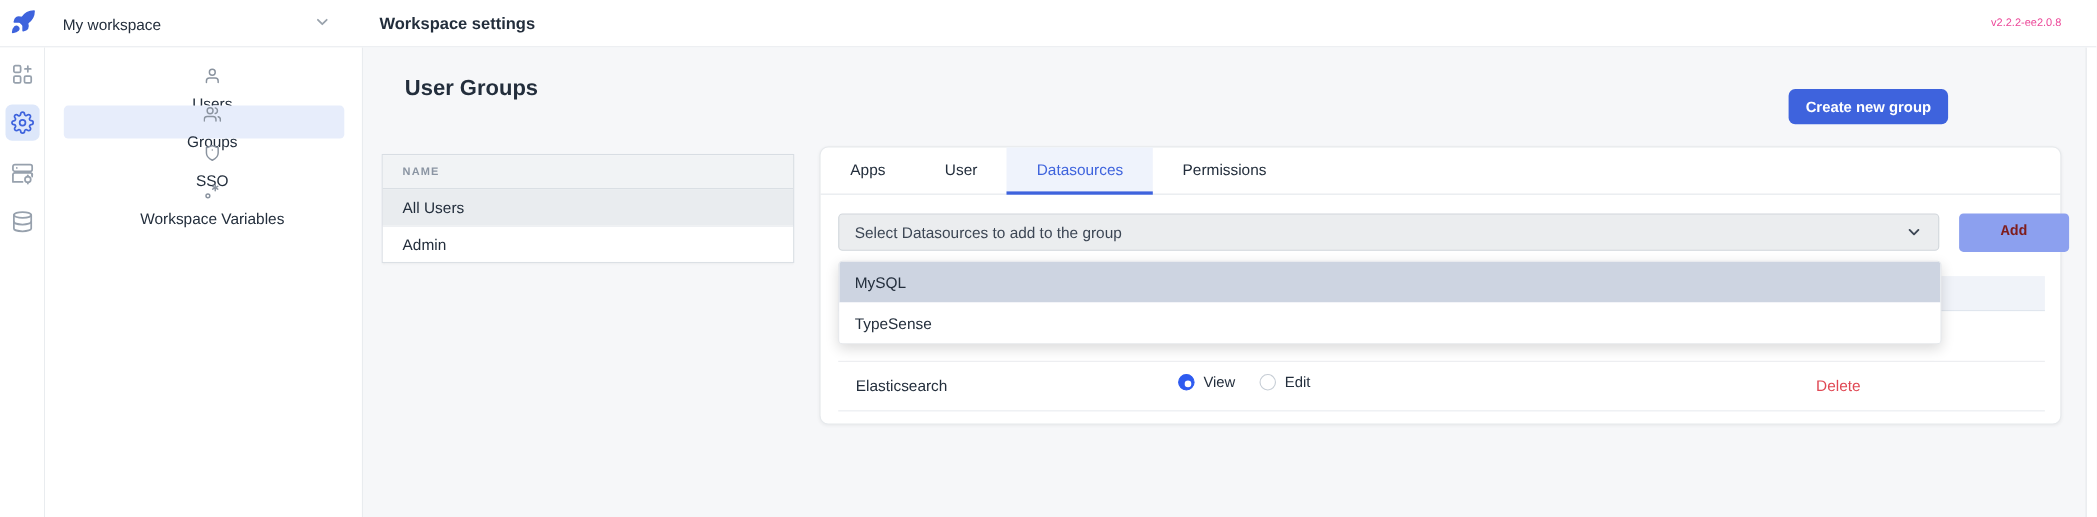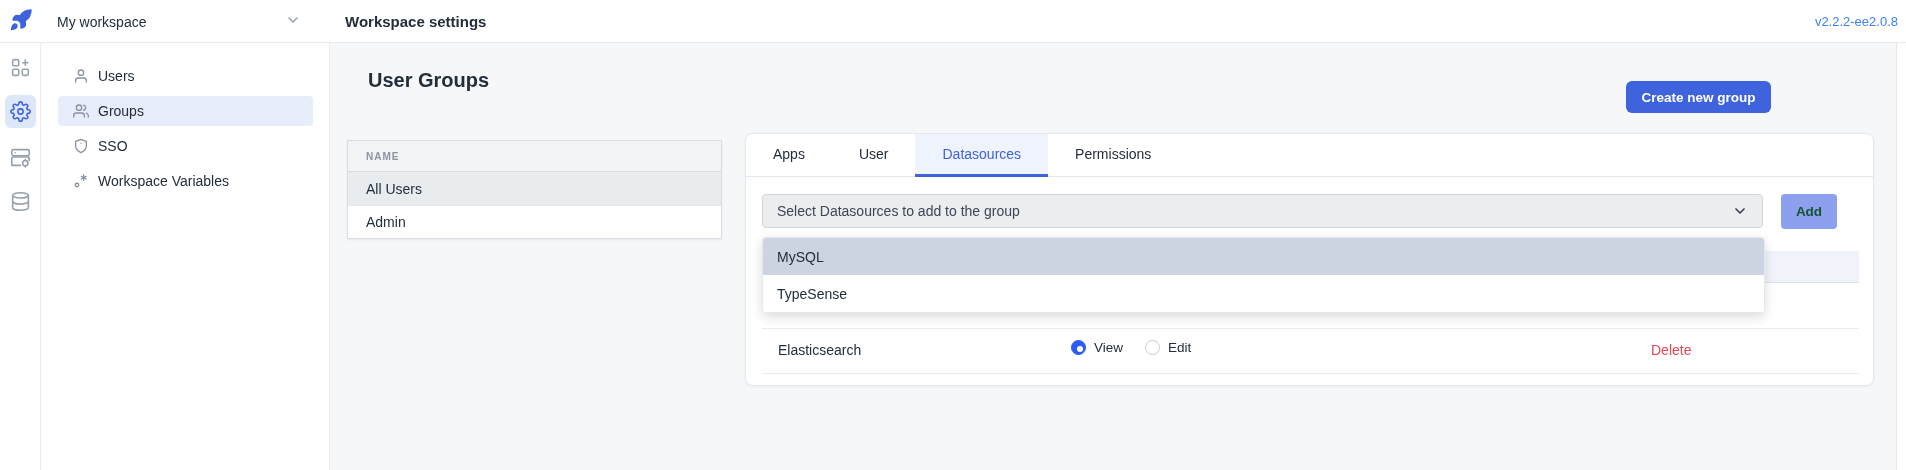--- a/index.html
+++ b/index.html
@@ -10,37 +10,37 @@
   }
   
   .topbar { position:absolute; left:0; top:0; width:1906px; height:43px;
     background:#fff; border-bottom:1px solid #e9ecef; z-index:5; }
   .logo { position:absolute; left:9px; top:8px; width:24px; height:24px; }
   .ws-selector { position:absolute; left:57px; top:0; height:43px; display:flex; align-items:center; cursor:pointer; }
   .ws-selector .label { font-size:14px; font-weight:500; color:#232e3c; }
   .ws-chevron { position:absolute; left:285px; top:12px; width:16px; height:16px; color:#9aa3ad; }
   .page-title { position:absolute; left:345px; top:0; height:43px; display:flex; align-items:center;
     font-size:15px; font-weight:700; color:#232e3c; }
-  .version { position:absolute; right:8px; top:0; height:43px; display:flex; align-items:center;
-    font-size:13px; color:#3b82f6; }
+  .version { position:absolute; right:32px; top:0; height:43px; display:flex; align-items:center;
+    font-size:10px; color:#ec4899; }
   
   .icon-rail { position:absolute; left:0; top:43px; width:41px; height:427px;
     background:#fff; border-right:1px solid #e9ecef; z-index:4; }
   .rail-icon { position:absolute; left:10px; width:21px; height:21px; color:#97a1ad; cursor:pointer; }
   .rail-icon.apps { top:14px; }
   .rail-active-box { position:absolute; left:5px; top:52px; width:31px; height:33px;
     background:#dde7fa; border-radius:6px; cursor:pointer; }
   .rail-active-box .rail-icon { position:absolute; left:5px; top:6px; color:#3e63dd; }
   .rail-icon.datasource { top:104px; }
   .rail-icon.database { top:148px; }
   
   .sidebar { position:absolute; left:41px; top:43px; width:289px; height:427px;
     background:#fff; border-right:1px solid #e9ecef; z-index:4; }
   .side-item { position:absolute; left:17px; width:255px; height:30px; border-radius:4px;
-    display:flex; align-items:center; gap:9px; padding-left:15px; cursor:pointer; }
+    display:flex; align-items:center; gap:9px; padding-left:15px; cursor:pointer;flex-direction:column; }
   .side-item .s-icon { width:16px; height:16px; color:#8a939f; flex:0 0 16px; }
   .side-item .s-label { font-size:14px; color:#232e3c; }
   .side-item.active { background:#e7edfb; }
   
   .main { position:absolute; left:330px; top:43px; width:1567px; height:427px;
     background:#f6f7f9; border-right:1px solid #e6e9ec; }
   .heading { position:absolute; left:38px; top:26px; font-size:20px; font-weight:700; color:#232e3c; }
   .btn-primary { position:absolute; left:1296px; top:38px; width:145px; height:32px;
     background:#3e63dd; color:#fff; border:none; border-radius:6px;
     font-size:13.5px; font-weight:700; font-family:inherit; cursor:pointer; }
@@ -61,23 +61,23 @@
   .tabs { position:absolute; left:0; top:0; width:100%; height:43px;
     border-bottom:1px solid #e3e7eb; display:flex; }
   .tab { height:43px; line-height:41px; padding:0 27px; font-size:14px; color:#232e3c;
     cursor:pointer; text-align:left; }
   .tab.active { color:#3e63dd; background:#eff3fc; border-bottom:3px solid #3e63dd; font-weight:500; }
   .ds-select { position:absolute; left:16px; top:60px; width:1001px; height:34px;
     background:#ebedef; border:1px solid #d1d6db; border-radius:4px;
     display:flex; align-items:center; padding:0 14px; cursor:pointer; }
   .ds-select .placeholder { font-size:14px; color:#3c4654; flex:1; }
   .ds-select .sel-chevron { width:16px; height:16px; color:#3c4654; }
-  .btn-add { position:absolute; left:1035px; top:60px; width:56px; height:35px;
-    background:#8ca0ef; color:#14532d; border:none; border-radius:4px;
-    font-size:13.5px; font-weight:700; font-family:Liberation Sans, sans-serif; cursor:pointer; }
+  .btn-add { position:absolute; left:1035px; top:60px; width:100px; height:35px;
+    background:#8ca0ef; color:#7f1d1d; border:none; border-radius:4px;
+    font-size:13.5px; font-weight:700; font-family:Liberation Mono, monospace; cursor:pointer; }
   .perm-header { position:absolute; left:16px; top:117px; width:1097px; height:32px;
     background:#f0f3f9; border-bottom:1px solid #dde3ec; }
   .perm-gap { position:absolute; left:16px; top:149px; width:1097px; height:46px;
     border-bottom:1px solid #e9ecef; background:#fff; }
   .perm-row { position:absolute; left:16px; top:195px; width:1097px; height:45px;
     border-bottom:1px solid #e9ecef; background:#fff; }
   .perm-row .ds-name { position:absolute; left:16px; top:13px; font-size:14px; color:#232e3c; }
   .radio-group { position:absolute; left:309px; top:11px; display:flex; align-items:center; gap:22px;justify-content:flex-end; }
   .radio-opt { display:flex; align-items:center; gap:8px; cursor:pointer; font-size:13.5px; color:#232e3c; }
   .radio { width:15px; height:15px; border-radius:50%; background:#fff; border:1.5px solid #c6cdd5; position:relative; }

